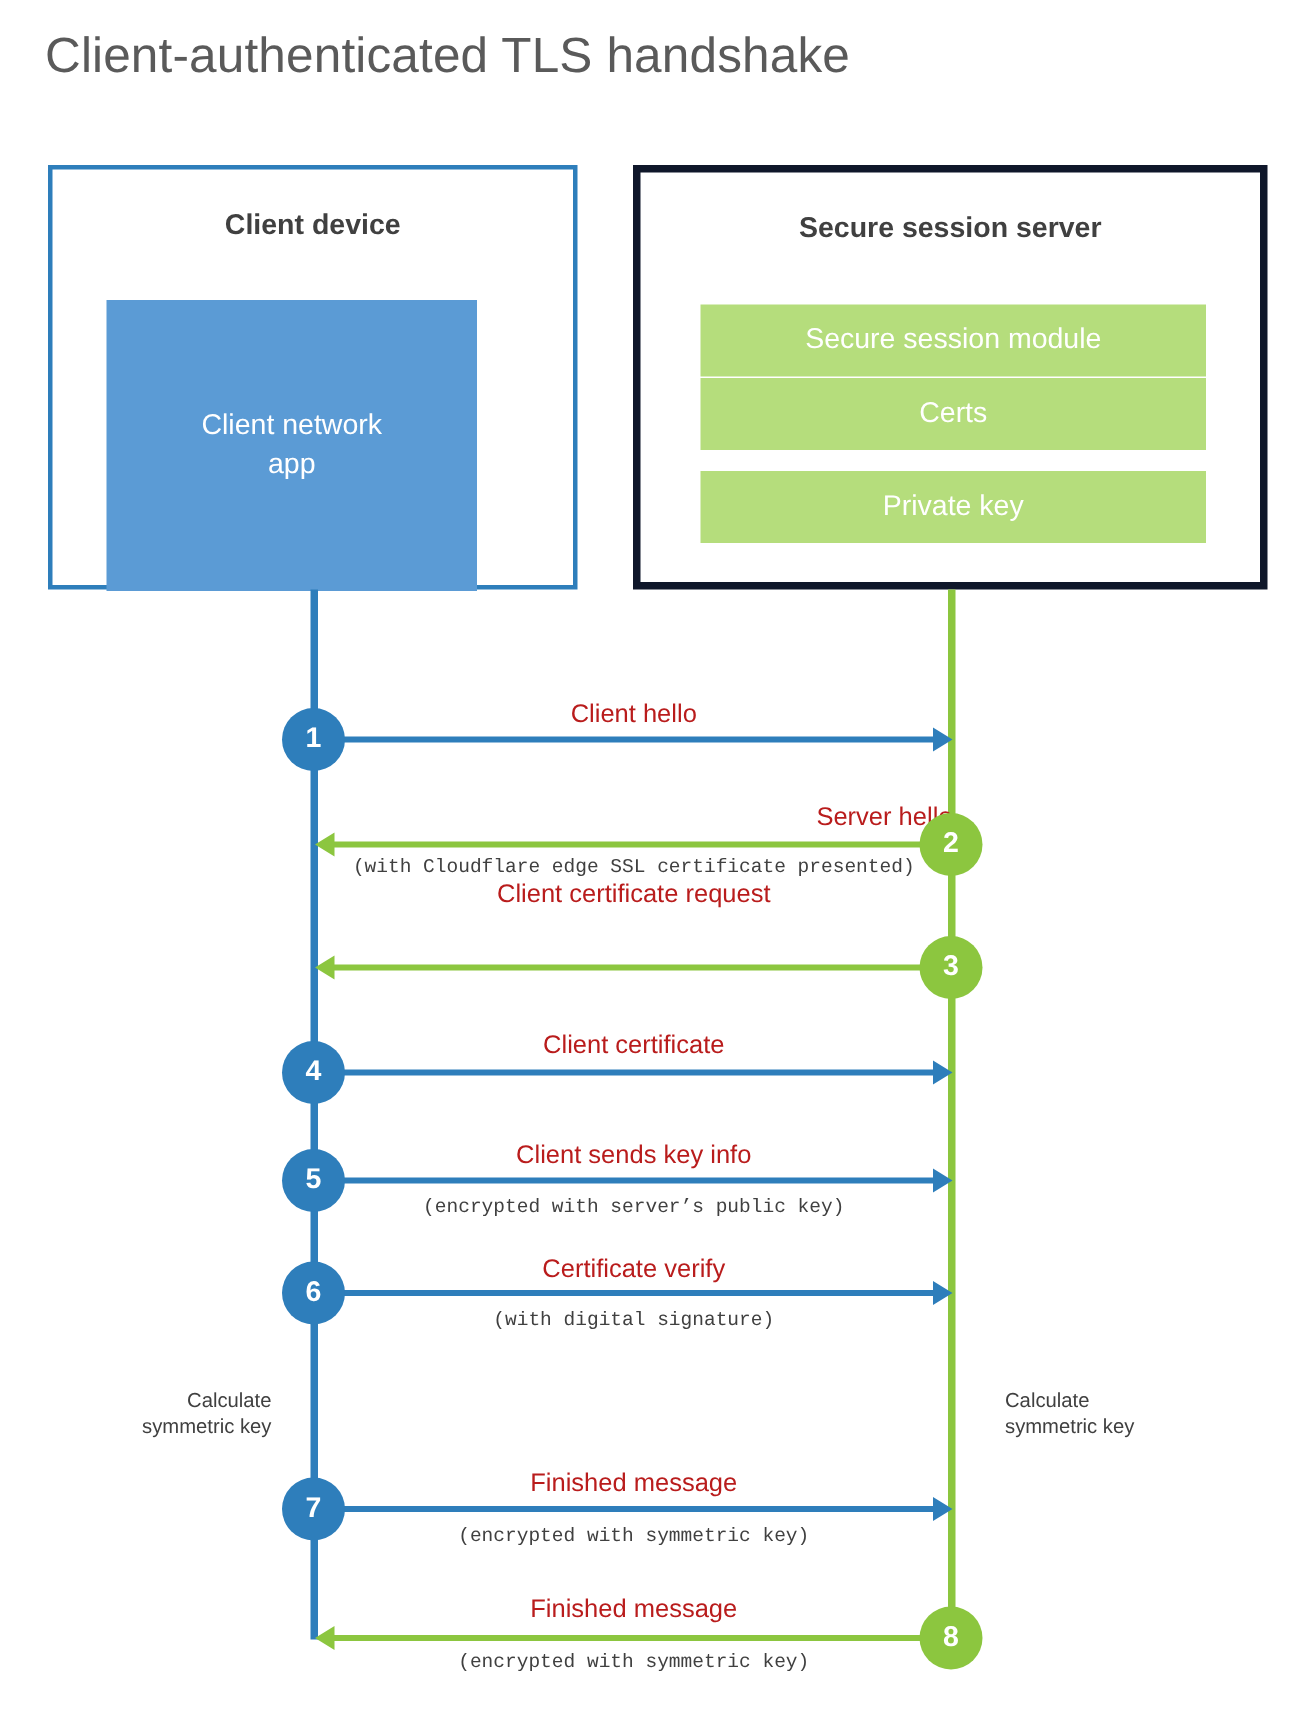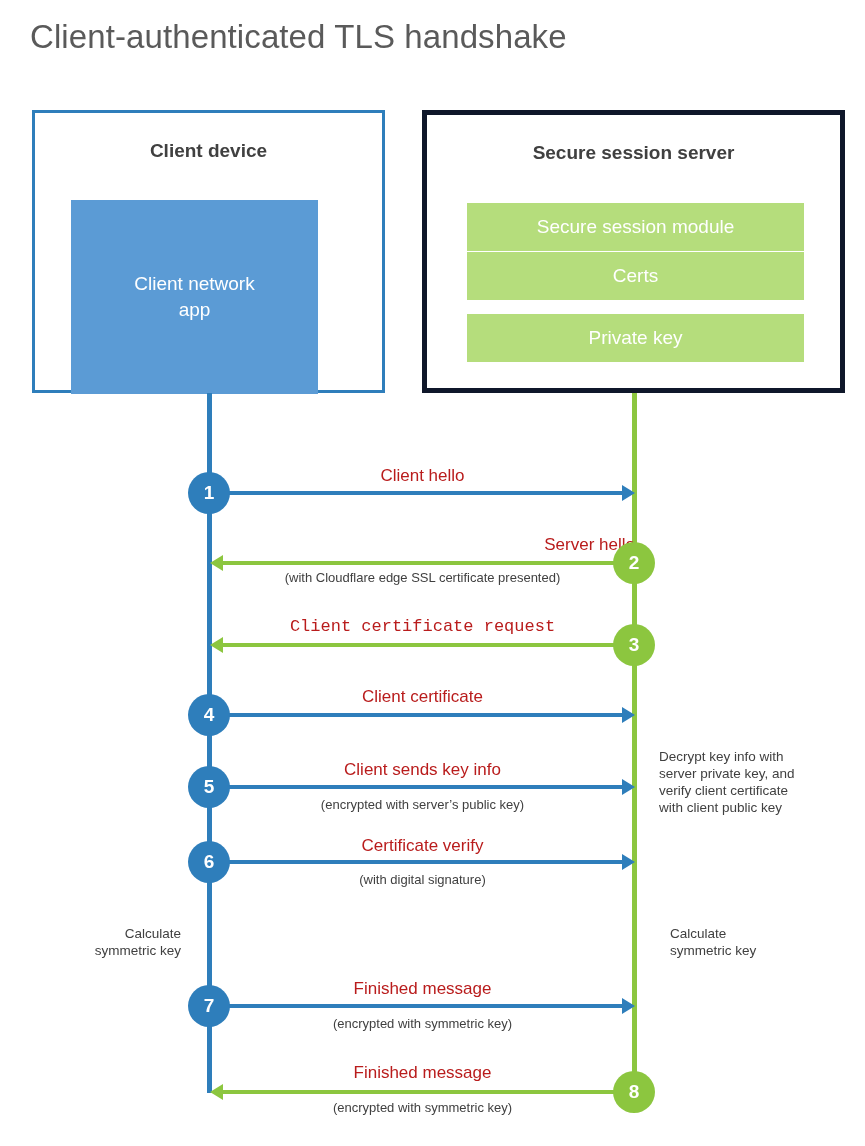--- a/index.html
+++ b/index.html
@@ -142,20 +142,21 @@
     font-size: 17px;
     color: #b91c1c;
     white-space: nowrap;
   }
   .msg-sub {
     position: absolute;
     text-align: center;
     font-size: 13px;
     color: #404040;
     white-space: nowrap;
+    font-family: Liberation Mono, monospace;
   }
 
   
   .step-circle {
     position: absolute;
     width: 42px;
     height: 42px;
     border-radius: 50%;
     display: flex;
     align-items: center;
@@ -210,21 +211,21 @@
     </div>
   <div class="step-circle blue" style="left:188px; top:472px;">1</div>
 
   <div class="msg-label" style="left:210px; top:535px; width:425px;text-align:right;">Server hello</div>
   <div class="msg-arrow green" style="left:222px; top:561px; width:413px;">
       <span class="head"></span>
     </div>
   <div class="msg-sub" style="left:210px; top:570px; width:425px;">(with Cloudflare edge SSL certificate presented)</div>
   <div class="step-circle green" style="left:613px; top:542px;">2</div>
 
-  <div class="msg-label" style="left:210px; top:617px; width:425px;font-family:Liberation Mono, monospace;">Client certificate request</div>
+  <div class="msg-label" style="left:210px; top:586px; width:425px;">Client certificate request</div>
   <div class="msg-arrow green" style="left:222px; top:643px; width:413px;">
       <span class="head"></span>
     </div>
   <div class="step-circle green" style="left:613px; top:624px;">3</div>
 
   <div class="msg-label" style="left:210px; top:687px; width:425px;">Client certificate</div>
   <div class="msg-arrow blue" style="left:210px; top:713px; width:413px;">
       <span class="head"></span>
     </div>
   <div class="step-circle blue" style="left:188px; top:694px;">4</div>
@@ -250,26 +251,20 @@
   <div class="msg-sub" style="left:210px; top:1016px; width:425px;">(encrypted with symmetric key)</div>
   <div class="step-circle blue" style="left:188px; top:985px;">7</div>
 
   <div class="msg-label" style="left:210px; top:1063px; width:425px;">Finished message</div>
   <div class="msg-arrow green" style="left:222px; top:1090px; width:413px;">
       <span class="head"></span>
     </div>
   <div class="msg-sub" style="left:210px; top:1100px; width:425px;">(encrypted with symmetric key)</div>
   <div class="step-circle green" style="left:613px; top:1071px;">8</div>
 
-  <div class="side-note left-align" style="left:659px; top:748px; width:185px;">
-    <div>Decrypt key info with</div>
-    <div>server private key, and</div>
-    <div>verify client certificate</div>
-    <div>with client public key</div>
-  </div>
 
   <div class="side-note right-align" style="left:20px; top:925px; width:161px;">
     <div>Calculate</div>
     <div>symmetric key</div>
   </div>
 
   <div class="side-note left-align" style="left:670px; top:925px; width:170px;">
     <div>Calculate</div>
     <div>symmetric key</div>
   </div>

